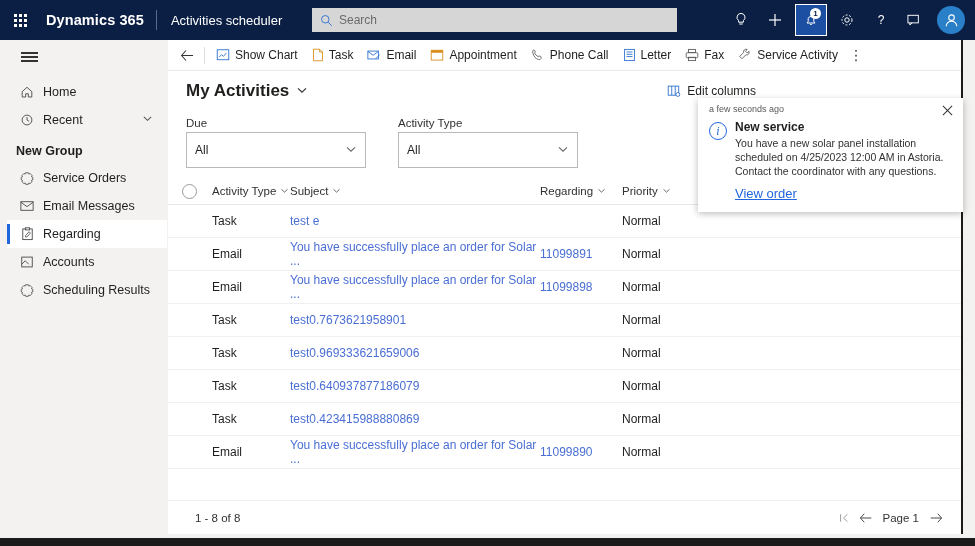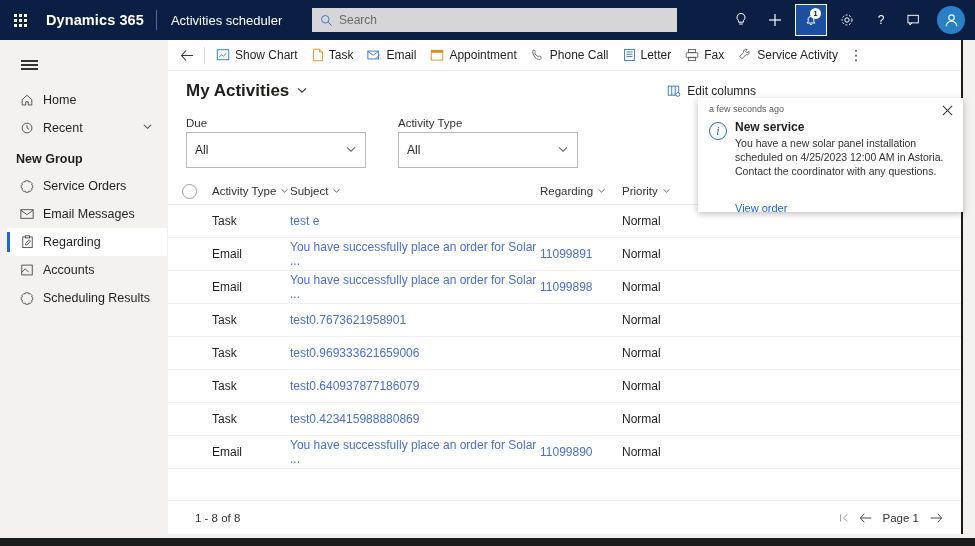--- a/index.html
+++ b/index.html
@@ -35,21 +35,21 @@
   .badge { position:absolute; top:3px; right:5px; background:#ffffff; color:#0b1f44;
      font-size:8px; line-height:11px; min-width:11px; height:11px; border-radius:50%;
      text-align:center; font-weight:bold; }
   .avatar { width:28px; height:28px; border-radius:50%; background:#2a80c8;
      display:flex; align-items:center; justify-content:center; margin-left:5px; margin-right:6px; }
 
   
   .bodywrap { position:absolute; left:0; top:40px; width:975px; height:498px; background:#f3f2f1; }
 
   
-  .sidebar { position:absolute; left:7px; top:8px; width:160px; height:494px; background:#f3f2f1; }
+  .sidebar { position:absolute; left:7px; top:0; width:160px; height:494px; background:#f3f2f1; }
   .hamburger { width:44px; height:34px; display:flex; align-items:center; justify-content:center; cursor:pointer; }
   .hamburger span { display:block; width:17px; height:1.5px; background:#333; margin:2.5px 0; }
   .sidenav { margin-top:4px; }
   .navitem { height:28px; display:flex; align-items:center; padding-left:8px; cursor:pointer;
      font-size:12.5px; color:#201f1e; position:relative; }
   .navitem .nicon { width:24px; display:flex; align-items:center; justify-content:center; color:#444; }
   .navitem .nlabel { padding-left:4px; }
   .navitem .chev { position:absolute; right:14px; color:#555; }
   .navitem.selected { background:#ffffff; }
   .navitem.selected::before { content:""; position:absolute; left:0; top:4px; width:3px; height:20px; background:#2266dd; }
@@ -120,21 +120,21 @@
   .notif-time { font-size:9px; color:#595959; flex:1; }
   .notif-close { width:16px; height:16px; display:flex; align-items:center; justify-content:center;
       color:#333; cursor:pointer; margin-top:-2px; }
   .notif-body { display:flex; padding:2px 12px 0 11px; }
   .notif-ico { width:26px; flex:none; padding-top:2px; }
   .icircle { width:18px; height:18px; border:1px solid #2266dd; border-radius:50%; color:#2266dd;
       font-size:12px; font-family:"Liberation Serif",serif; display:flex;
       align-items:center; justify-content:center; font-style:italic; }
   .notif-title { font-size:12px; font-weight:bold; color:#201f1e; margin-bottom:2px; }
   .notif-text { font-size:10.5px; line-height:14px; color:#323130; }
-  .notif-link { font-size:11px; color:#2266dd; margin-top:24px; cursor:pointer; }
+  .notif-link { font-size:13px; color:#2266dd; margin-top:8px; cursor:pointer;text-decoration:underline; }
 
   
   .taskbar { position:absolute; left:0; bottom:0; width:975px; height:8px; background:#1b1b1b; }
   .leftedge { position:absolute; left:0; top:40px; width:7px; height:498px; background:#1b1b1b; }
 </style>
 </head>
 <body>
 
 <div id="app">
 

